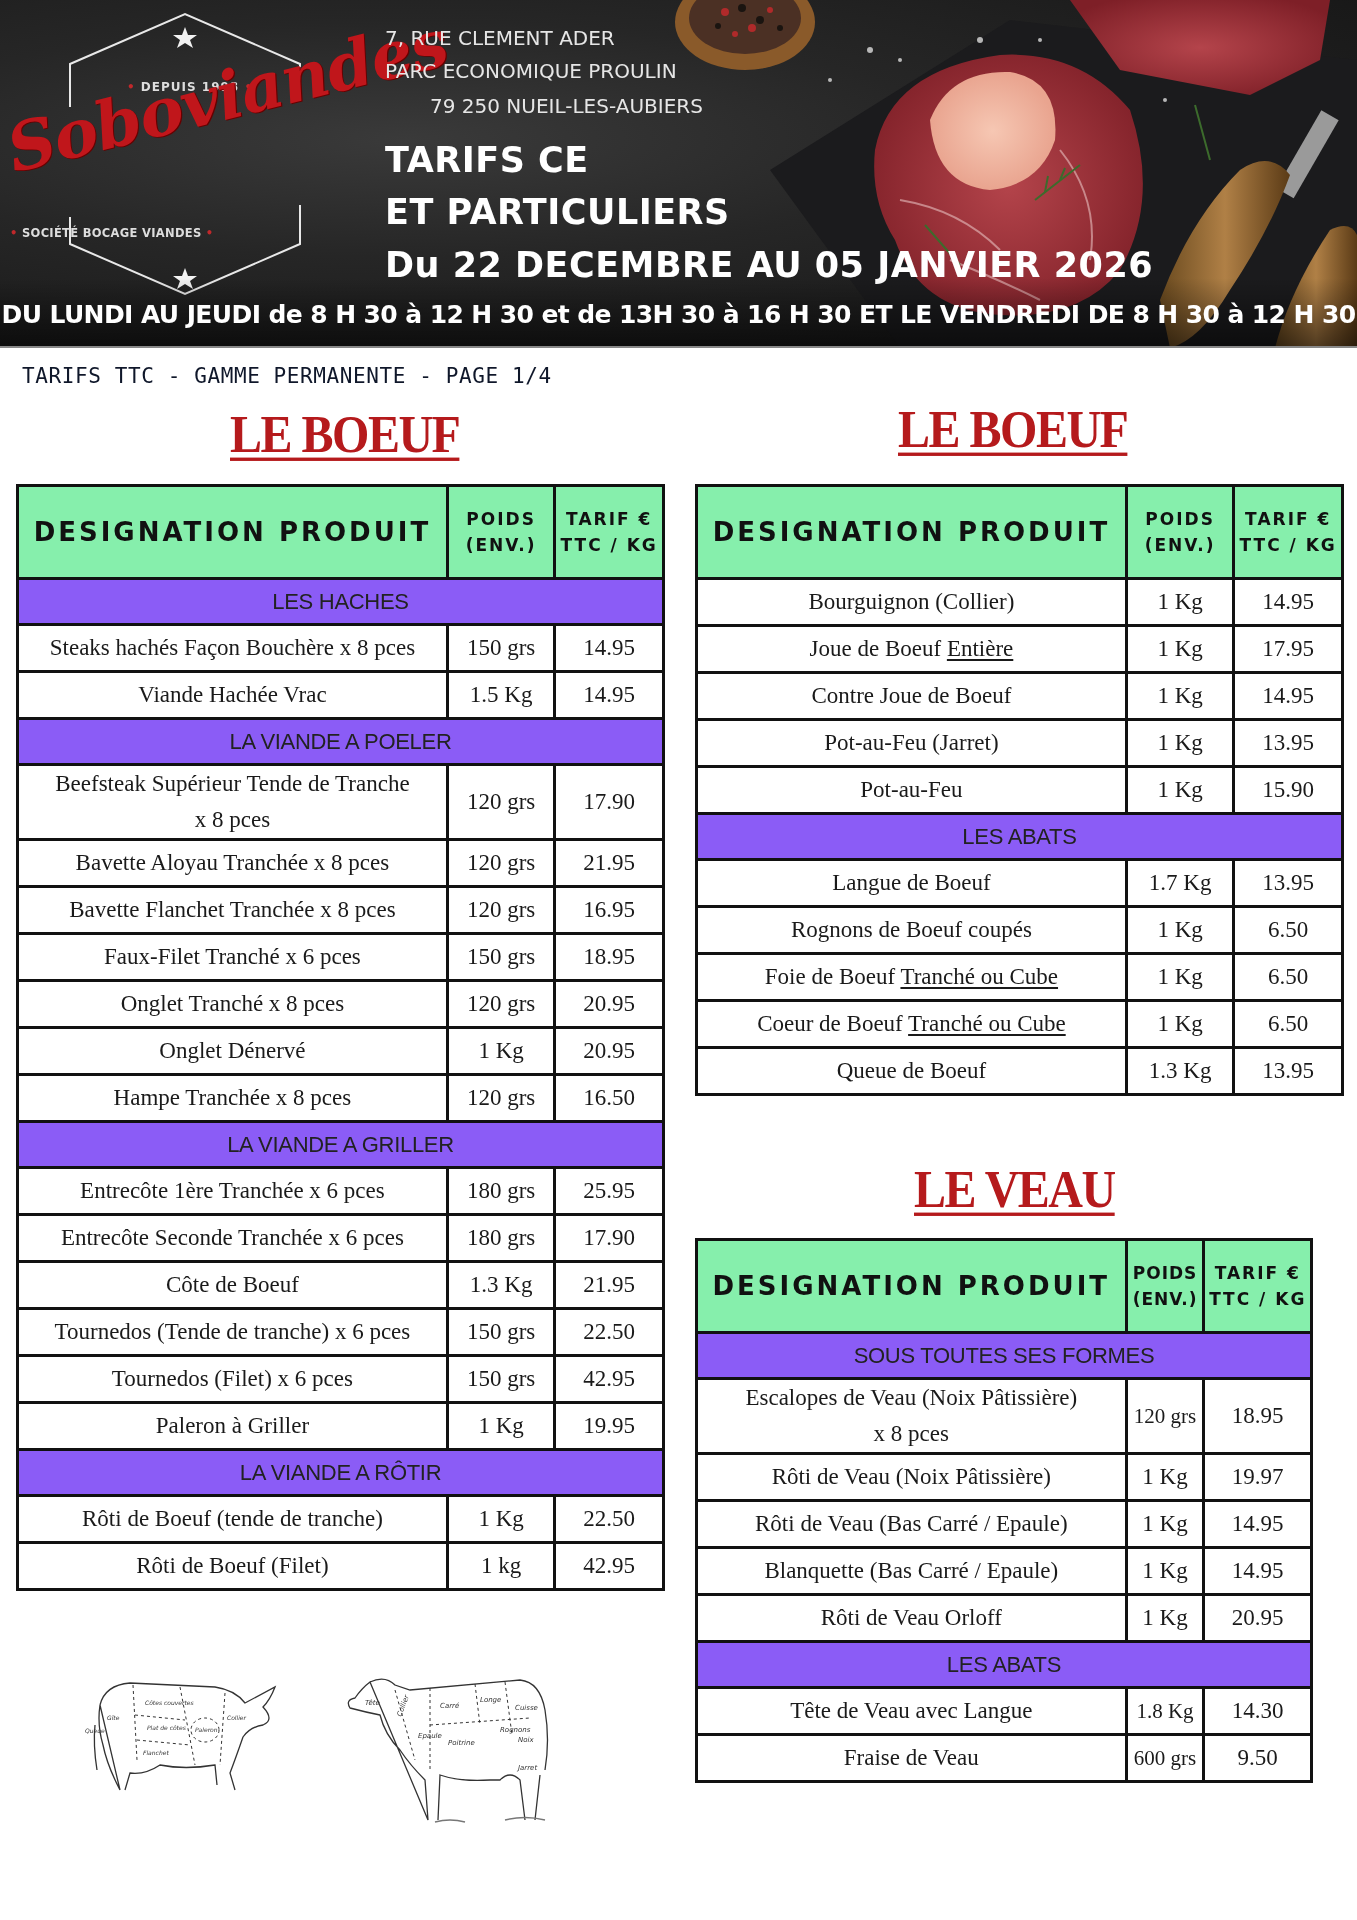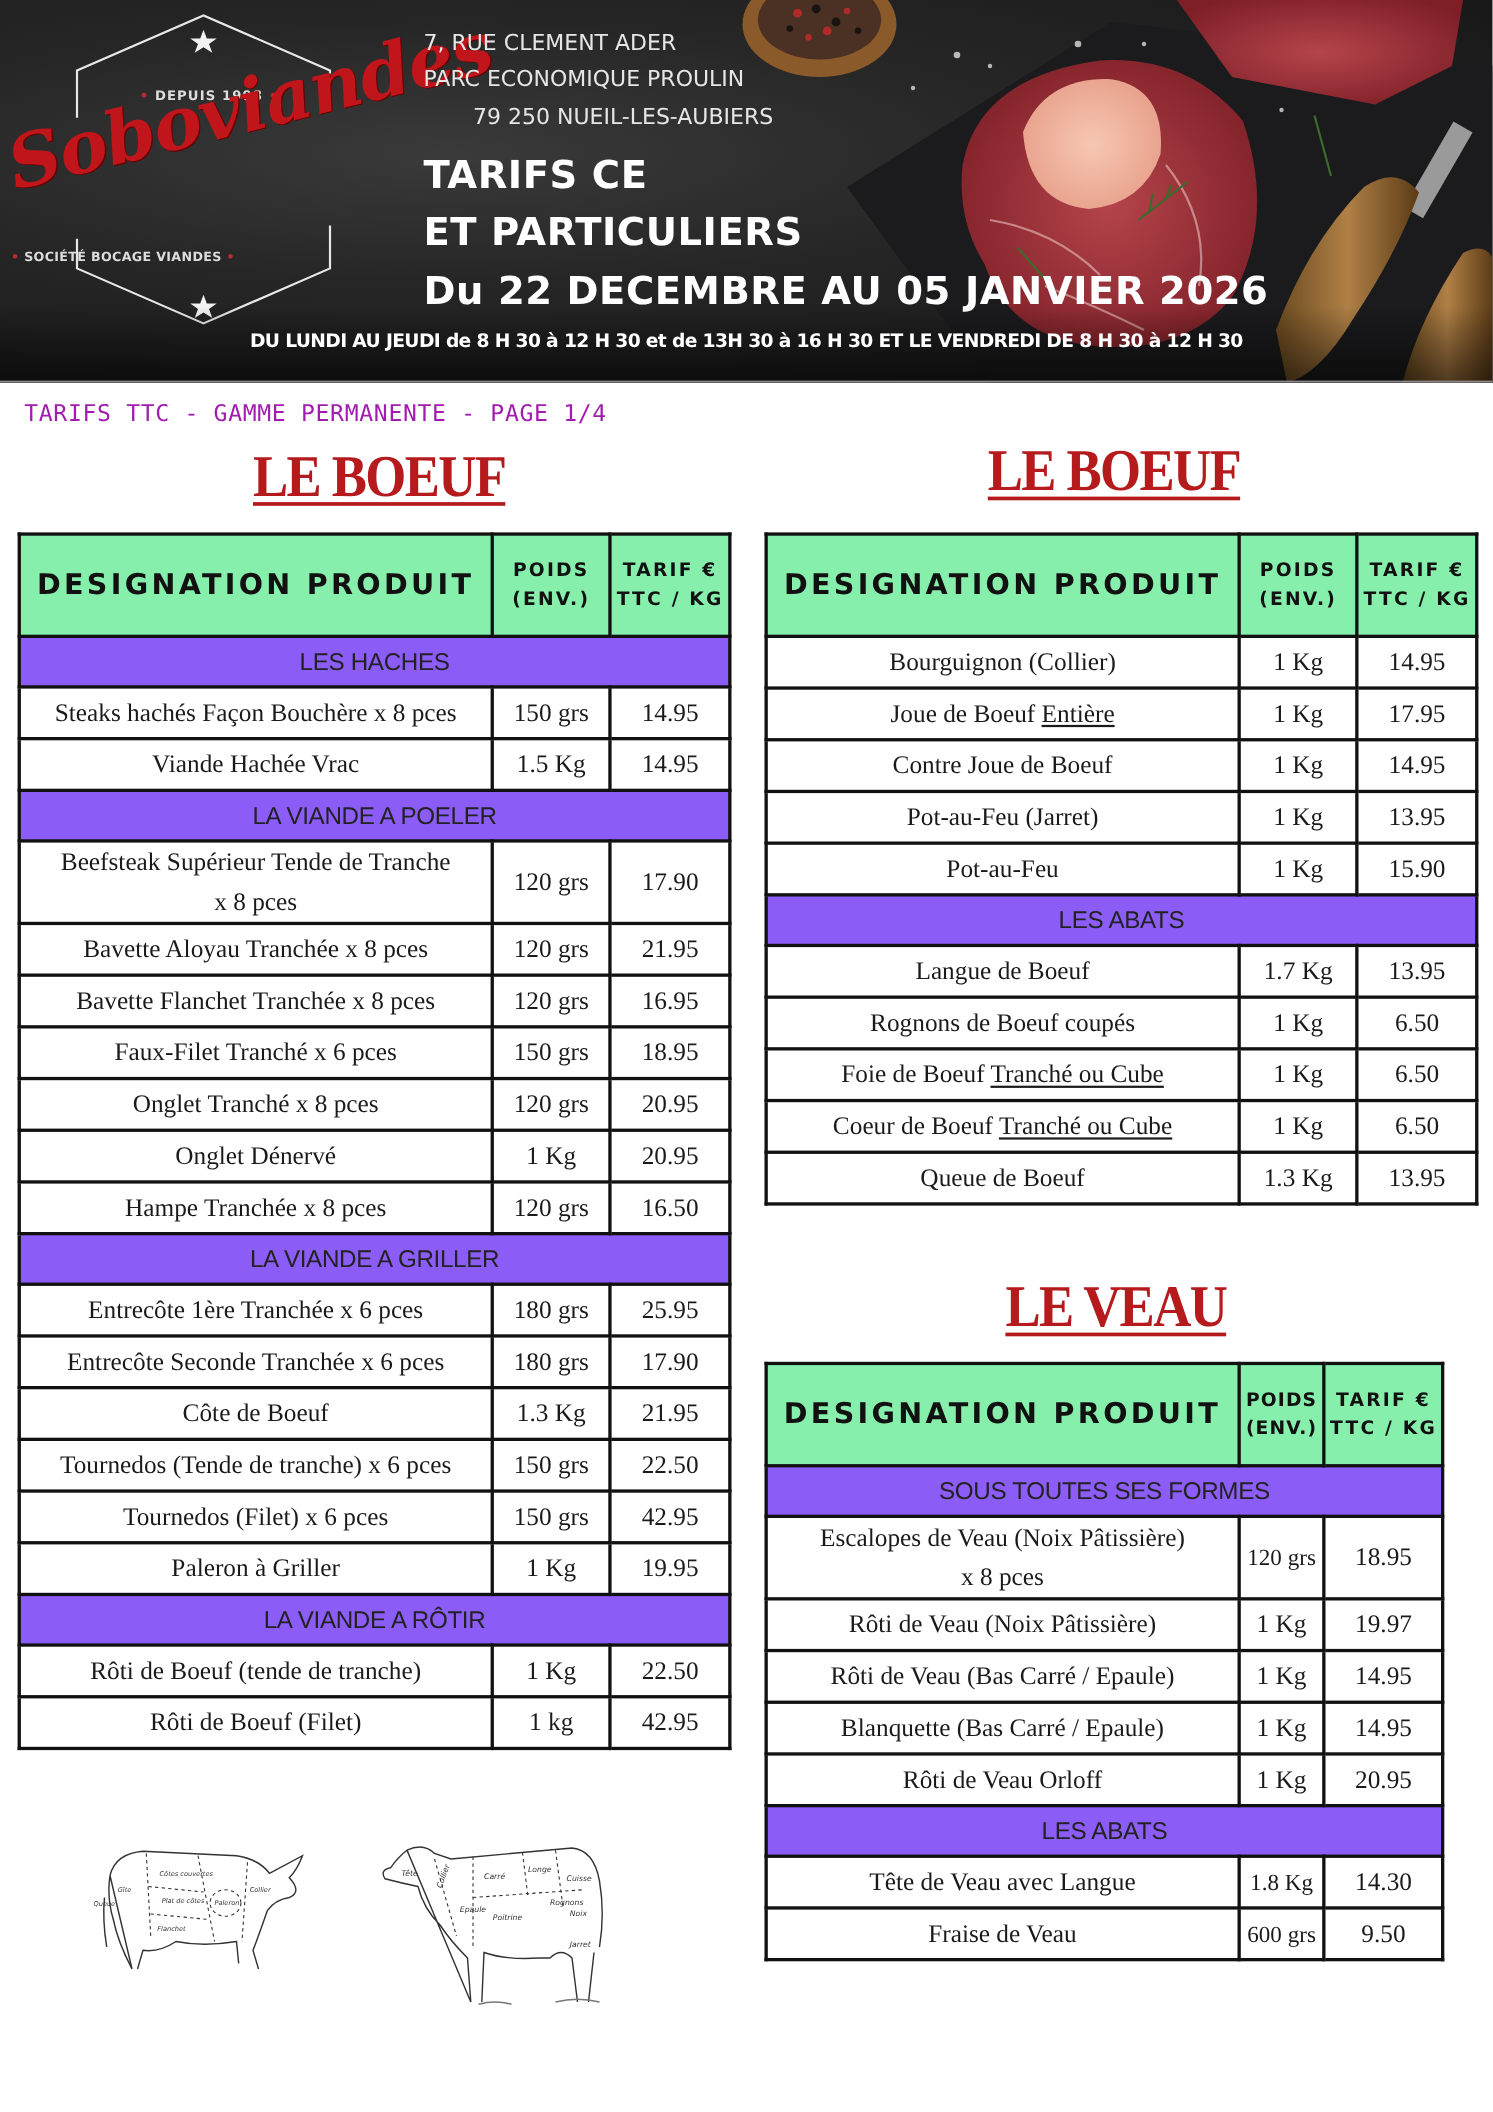--- a/index.html
+++ b/index.html
@@ -43,29 +43,29 @@
   .addr.l3 { top: 94px; margin-left: 45px; }
   .title-big {
     position: absolute; left: 385px; font-family: "DejaVu Sans", sans-serif; font-weight: bold;
     color: #ffffff; font-size: 35px; letter-spacing: 0.5px;
   }
   .title-big.t1 { top: 140px; }
   .title-big.t2 { top: 192px; }
   .title-big.t3 { top: 245px; }
   .hours {
     position: absolute; left: 0; top: 300px; width: 1357px; text-align: center;
-    font-family: "DejaVu Sans", sans-serif; font-weight: bold; color: #fff; font-size: 17px;
+    font-family: "DejaVu Sans", sans-serif; font-weight: bold; color: #fff; font-size: 25px;
     letter-spacing: -0.6px; white-space: nowrap;
   }
   .banner-rule { position: absolute; left: 0; top: 346px; width: 1357px; height: 2px; background: #888; }
 
   
   .subtitle {
     position: absolute; left: 22px; top: 364px;
-    font-family: "DejaVu Sans Mono", monospace; font-size: 21px; color: #a21caf; letter-spacing: 0.6px;
+    font-family: "DejaVu Sans Mono", monospace; font-size: 21px; color: #0f172a; letter-spacing: 0.6px;
   }
 
   
   .section-title {
     position: absolute; font-family: "Liberation Serif", serif; font-weight: bold;
     font-size: 48px; color: #b51a1c; text-decoration: underline; text-decoration-thickness: 3px;
     text-underline-offset: 5px; letter-spacing: -1.5px; transform: scaleY(1.12); white-space: nowrap;
   }
 
   

